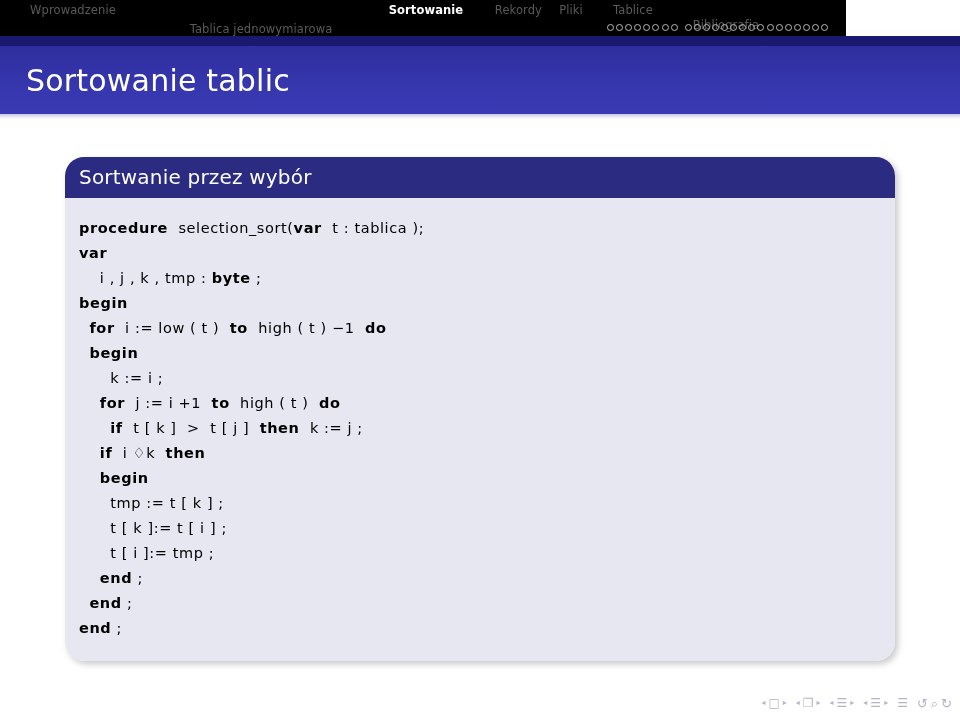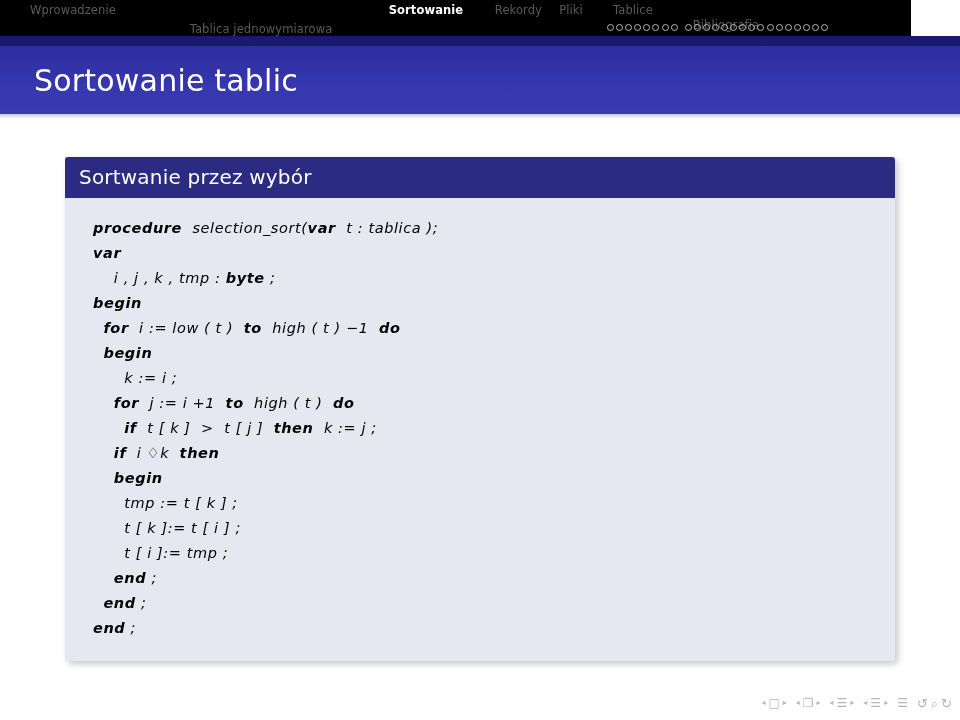--- a/index.html
+++ b/index.html
@@ -10,21 +10,21 @@
     background: #ffffff;
     font-family: "DejaVu Sans", sans-serif;
     overflow: hidden;
     position: relative;
   }
 
   
   .navbar {
     position: absolute;
     left: 0; top: 0;
-    width: 911px;
+    width: 846px;
     height: 36px;
     background: #000000;
     overflow: hidden;
   }
   .nav-sections {
     position: absolute;
     left: 0; top: 0;
     width: 960px;
     height: 20px;
     display: flex;
@@ -92,53 +92,52 @@
     height: 68px;
     background: linear-gradient(to bottom, #2e2e9e 0%, #3636ad 55%, #3a3ab4 100%);
     display: flex;
     align-items: center;
   }
   .title-text {
     color: #ffffff;
     font-size: 30px;
     font-family: "DejaVu Sans", sans-serif;
     font-weight: normal;
-    margin-left: 34px;
+    margin-left: 26px;
     letter-spacing: 0.2px;
   }
   .title-underline {
     position: absolute;
     left: 0; top: 114px;
     width: 960px;
     height: 5px;
     background: linear-gradient(to bottom, #c9c9e4 0%, #ffffff 100%);
   }
 
   
   .block {
     position: absolute;
     left: 65px;
     top: 157px;
     width: 830px;
-    border-radius: 3px;
+    border-radius: 19px;
     box-shadow: 3px 3px 6px rgba(100,100,110,0.35);
     overflow: hidden;
   }
   .block-title {
     background: #2b2b82;
     color: #ffffff;
     font-size: 20px;
     font-family: "DejaVu Sans", sans-serif;
     padding: 8px 0 9px 14px;
     letter-spacing: 0.2px;
   }
   .block-body {
     background: #e6e7f1;
-    padding: 18px 16px 20px 28px;
-    font-style: italic;
+    padding: 18px 16px 20px 14px;
   }
 
   
   .code {
     font-family: "DejaVu Sans", sans-serif;
     font-size: 14.5px;
     line-height: 25px;
     color: #000000;
     white-space: pre;
   }

